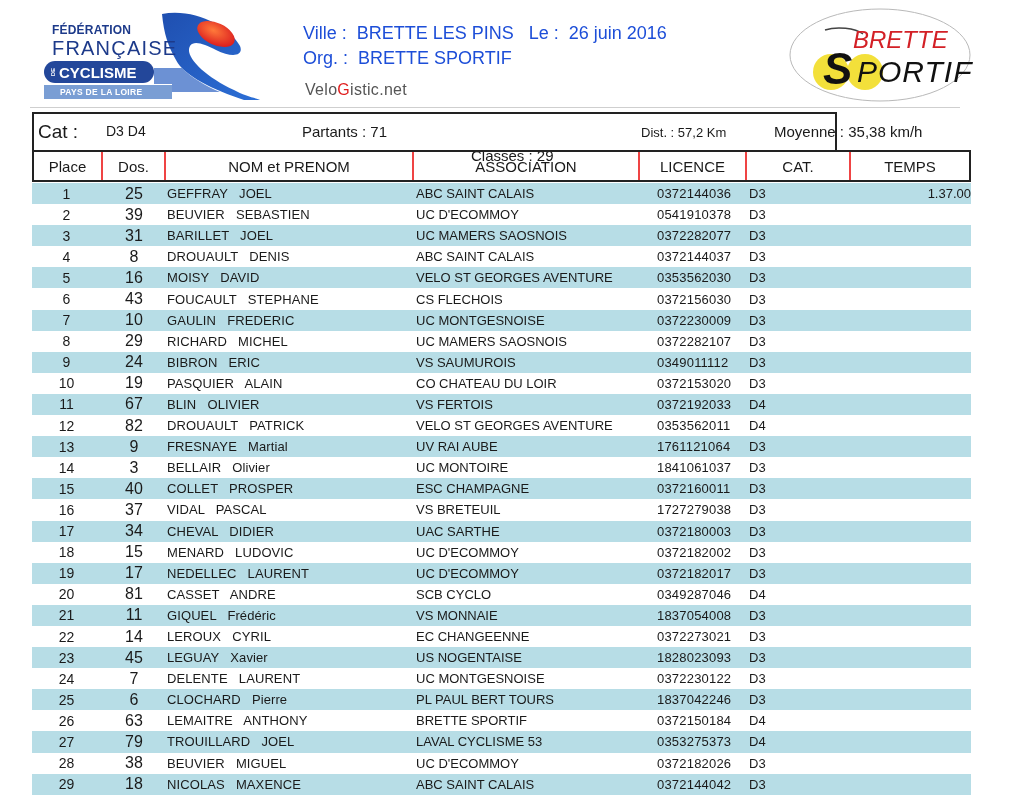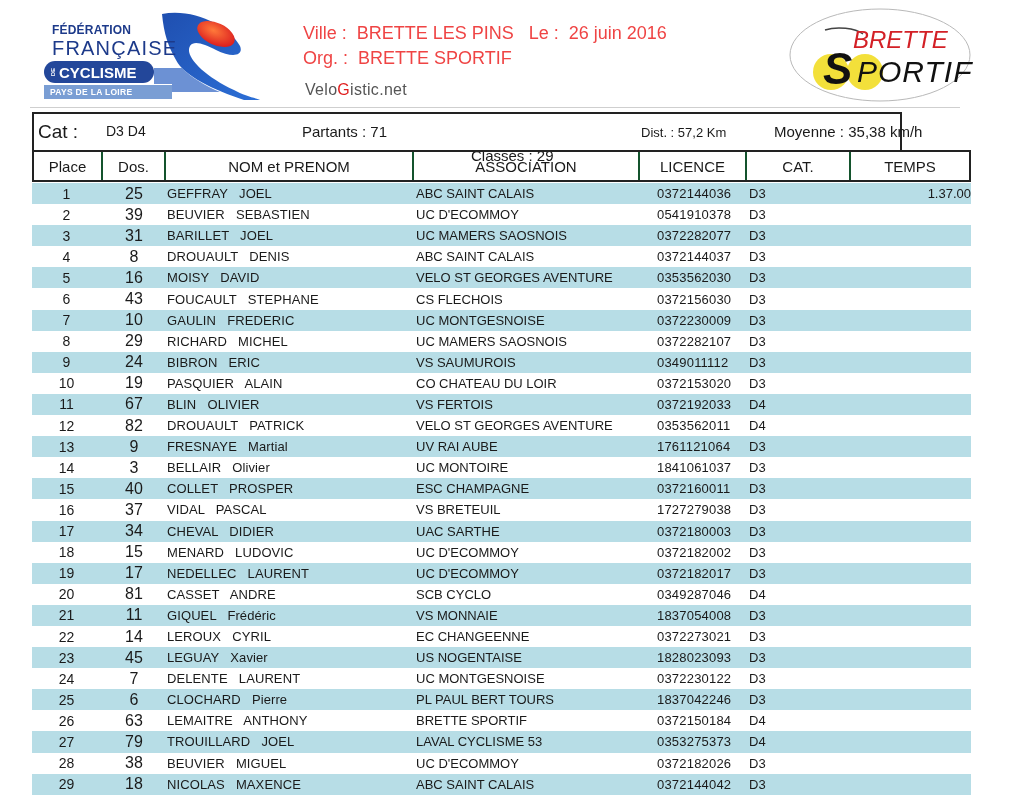--- a/index.html
+++ b/index.html
@@ -9,47 +9,47 @@
   
   .ffc-logo { position:absolute; left:44px; top:6px; width:216px; height:94px; }
   .ffc-text { position:absolute; left:8px; top:18px; font-family:"Liberation Sans", sans-serif;
               color:#1d3a8a; font-weight:bold; line-height:1; }
   .ffc-line1 { font-size:12px; letter-spacing:0.2px; }
   .ffc-line2 { font-size:20px; font-weight:normal; letter-spacing:1.2px; margin-top:2px; }
   .ffc-band { position:absolute; left:0; top:55px; width:110px; height:22px; background:#23479a;
               color:#fff; font-weight:bold; font-size:15px; display:flex; align-items:center; padding-left:6px; box-sizing:border-box;border-radius:11px; }
   .ffc-band .de { font-size:6px; writing-mode:vertical-rl; transform:rotate(180deg); margin-right:3px; letter-spacing:0; }
   .ffc-band2 { position:absolute; left:0; top:79px; width:128px; height:14px; background:#7a9ed4;
-               color:#fff; font-weight:bold; font-size:8.5px; display:flex; align-items:center; padding-left:6px; box-sizing:border-box; letter-spacing:0.3px; }
+               color:#fff; font-weight:bold; font-size:8.5px; display:flex; align-items:center; padding-left:16px; box-sizing:border-box; letter-spacing:0.3px; }
   .ffc-swoosh { position:absolute; left:0; top:0; }
 
-  .meta { position:absolute; left:303px; top:21px; font-size:18px; color:#ef4444; line-height:25px; }
+  .meta { position:absolute; left:303px; top:21px; font-size:18px; color:#1d4ed8; line-height:25px; }
   .meta .row { white-space:pre; }
   .velogistic { position:absolute; left:305px; top:81px; font-size:16px; color:#555; letter-spacing:0.3px; }
   .velogistic .g { color:#e01e1e; }
 
   .bs-logo { position:absolute; left:787px; top:6px; width:186px; height:98px; }
 
   .header-rule { position:absolute; left:30px; top:107px; width:930px; height:1px; background:#cfcfcf; }
 
   
-  .info { position:absolute; left:32px; top:112px; width:870px; height:40px;
+  .info { position:absolute; left:32px; top:112px; width:805px; height:40px;
           border:2px solid #222; box-sizing:border-box; font-size:15px; }
   .info span { position:absolute; top:9px; white-space:nowrap; }
   .info .cat-label { left:4px; top:7px; font-size:19px; }
   .info .cat-val { left:72px; top:9px; font-size:14px; }
   .info .partants { left:268px; }
   .info .classes { left:437px;margin-top:24px; }
   .info .dist { left:607px; top:11px; font-size:13px; }
   .info .moy { left:740px; }
 
   
   .colhead { position:absolute; left:32px; top:150px; width:939px; height:32px;
              border:2px solid #222; box-sizing:border-box; display:flex; }
-  .colhead .c { border-right:2px solid #14532d; display:flex; align-items:center; justify-content:center;
+  .colhead .c { border-right:2px solid #ef4444; display:flex; align-items:center; justify-content:center;
                 font-size:15px; box-sizing:border-box; height:100%; }
   .colhead .c:last-child { border-right:none; }
 
   
   .rows { position:absolute; left:32px; top:183px; width:939px; }
   .r { height:21.1px; display:flex; align-items:center; font-size:13px; position:relative; }
   .r.odd { background:#b7dde6; }
   .r .place { position:absolute; left:0; width:69px; text-align:center; font-size:14px; }
   .r .dos { position:absolute; left:75px; width:54px; text-align:center; font-size:16px; }
   .r .nom { position:absolute; left:135px; white-space:pre; letter-spacing:0.1px; }

